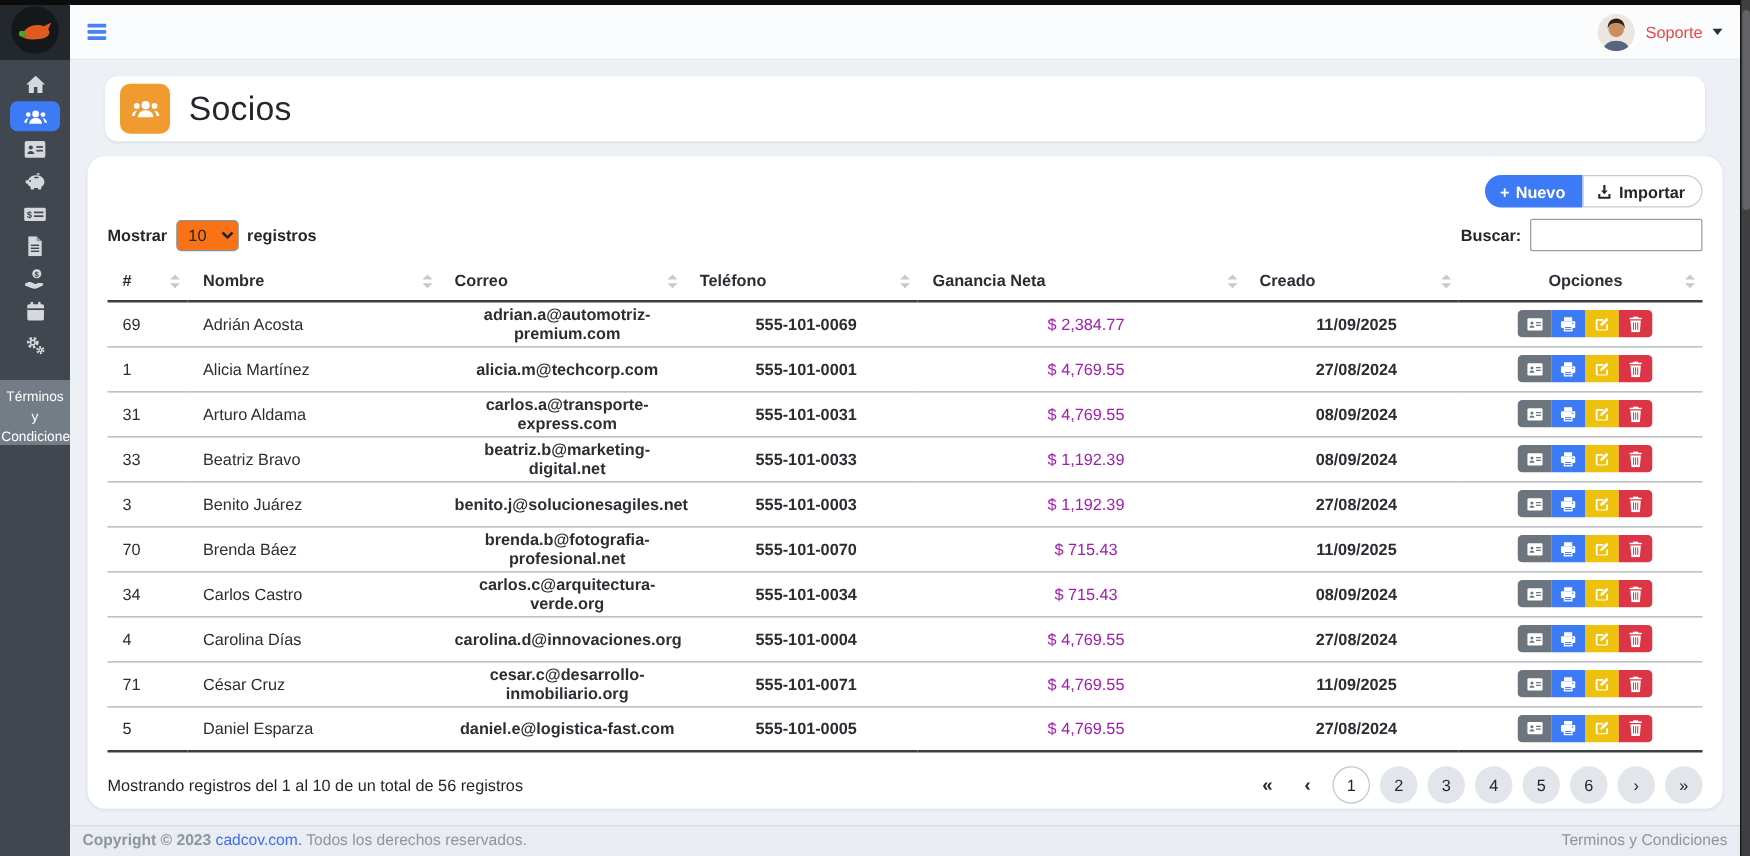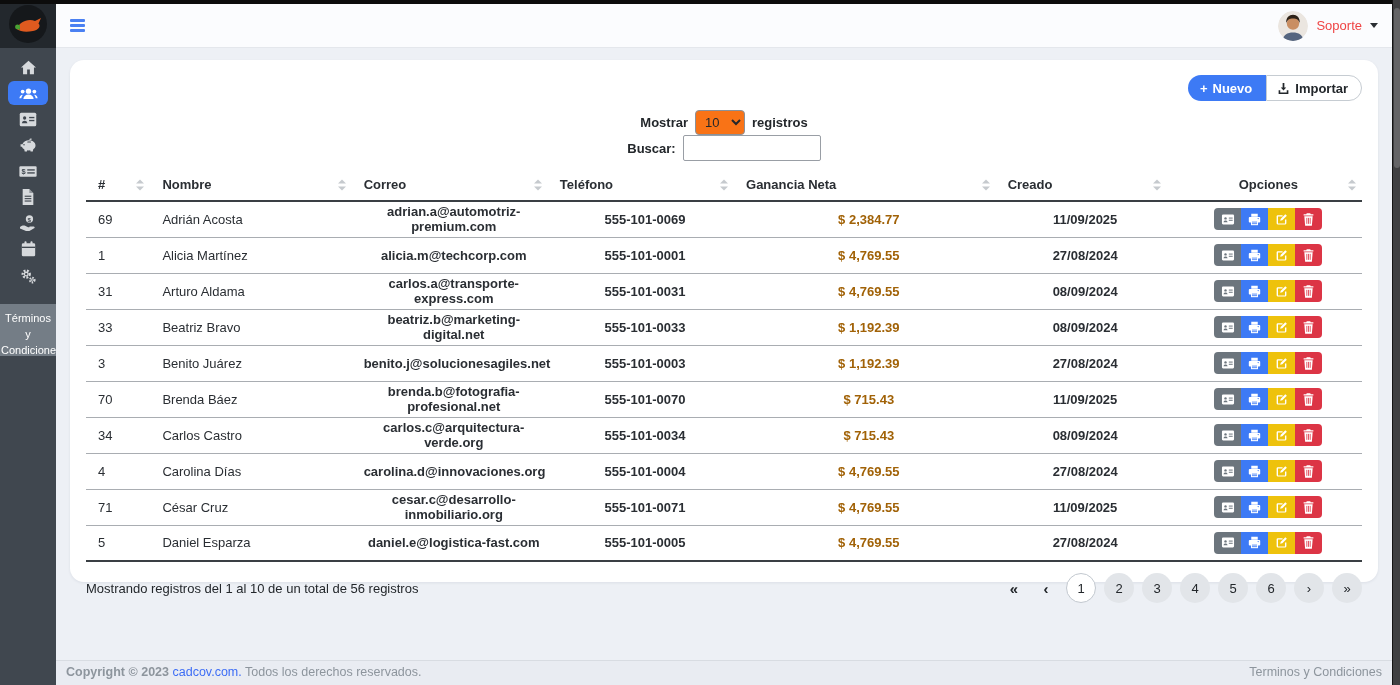--- a/index.html
+++ b/index.html
@@ -43,37 +43,37 @@
   .main-card { margin:12px 14px 0 14px; height:522px; background:#fff; border-radius:14px;
                box-shadow:0 1px 3px rgba(30,40,60,.08); padding:0 16px; }
 
   .actions-row { display:flex; justify-content:flex-end; padding-top:15px; }
   .btn-group { display:flex; }
   .btn { font-size:13px; font-weight:700; height:26px; display:flex; align-items:center; gap:5px; cursor:pointer; border:none; }
   .btn-nuevo { background:#3d7af5; color:#fff; padding:0 14px 0 12px; border-radius:13px 0 0 13px; }
   .btn-importar { background:#fff; color:#23272b; border:1px solid #c6ccd2; padding:0 13px 0 10px; border-radius:0 13px 13px 0; }
   .btn-importar svg { fill:#23272b; }
 
-  .controls-row { display:flex; justify-content:space-between; align-items:center; margin-top:9px;flex-direction:column; }
+  .controls-row { display:flex; justify-content:space-between; align-items:center; margin-top:9px; }
   .ctrl-left, .ctrl-right { display:flex; align-items:center; gap:7px; }
   .ctrl-label { font-size:13px; font-weight:700; color:#23272b; }
   .page-size { width:50px; height:25px; font-size:13px; border:1px solid #8b9199; border-radius:4px; background:#f97316; color:#23272b; padding-left:5px; }
   .search-input { width:138px; height:26px; border:1px solid #999ea5; border-radius:2px; background:#fff; font-size:13px; padding:0 6px; }
 
   table { width:100%; border-collapse:collapse; table-layout:fixed; margin-top:9px; font-size:13px; color:#2a2e33; }
   th { text-align:left; font-weight:700; padding:7px 4px 8px 12px; border-bottom:2px solid #3a3f44; position:relative; cursor:pointer; }
   th.center { text-align:center; }
   .sort { position:absolute; right:6px; top:50%; transform:translateY(-50%); width:8px; height:11px; }
   .sort::before, .sort::after { content:""; position:absolute; left:0; border-left:4px solid transparent; border-right:4px solid transparent; }
   .sort::before { top:0; border-bottom:4px solid #c6cace; }
   .sort::after { bottom:0; border-top:4px solid #c6cace; }
   td { padding:0 4px 0 12px; height:36px; border-bottom:1px solid #a9adb2; }
   tr:last-child td { border-bottom:2px solid #3a3f44; }
   td.c { text-align:center;font-weight:bold; }
-  td.money { color:#a16207; font-weight:700; }
+  td.money { color:#a21caf; font-weight:400; }
 
   .opt-group { display:inline-flex; border-radius:4px; overflow:hidden; vertical-align:middle; }
   .opt { width:27px; height:22px; border:none; display:flex; align-items:center; justify-content:center; cursor:pointer; }
   .opt svg { fill:#fff; }
   .opt.g { background:#6c757d; } .opt.g .cut { fill:#6c757d; }
   .opt.b { background:#3d7af5; } .opt.b .cut { fill:#3d7af5; }
   .opt.y { background:#eec20c; }
   .opt.r { background:#dc3545; } .opt.r .cut { fill:#dc3545; }
 
   .table-footer { display:flex; justify-content:space-between; align-items:center; margin-top:11px; }
@@ -238,20 +238,33 @@
           <circle cx="15" cy="12.5" r="6.2" fill="#c98e62"></circle>
           <path d="M8.2 12c-.3-5.5 3-8.3 6.8-8.3s7.1 2.8 6.8 8.3c-1.2-3.4-3.1-4.6-6.8-4.6s-5.6 1.2-6.8 4.6z" fill="#2e2217"></path>
         </g>
       </svg>
       <span class="user-label">Soporte</span>
       <span class="caret-down"></span>
     </div>
   </header>
 
   <main class="main">
+    <div class="title-card">
+      <div class="title-icon">
+        <svg width="23" height="16" viewBox="0 0 24 16">
+            <circle cx="12" cy="5" r="3.4"></circle>
+            <path d="M5.5 15c.4-3.8 3-5.8 6.5-5.8s6.1 2 6.5 5.8z"></path>
+            <circle cx="4.6" cy="5.6" r="2.4"></circle>
+            <path d="M.5 14c.3-2.9 2-4.4 4.4-4.5a7.8 7.8 0 0 0-2 4.5z"></path>
+            <circle cx="19.4" cy="5.6" r="2.4"></circle>
+            <path d="M23.5 14c-.3-2.9-2-4.4-4.4-4.5a7.8 7.8 0 0 1 2 4.5z"></path>
+          </svg>
+      </div>
+      <h1 class="page-title">Socios</h1>
+    </div>
 
     <div class="main-card">
       <div class="actions-row">
         <div class="btn-group">
           <button class="btn btn-nuevo">
             <span>+</span>
             <span>Nuevo</span>
           </button>
           <button class="btn btn-importar">
             <svg width="13" height="13" viewBox="0 0 24 24">

